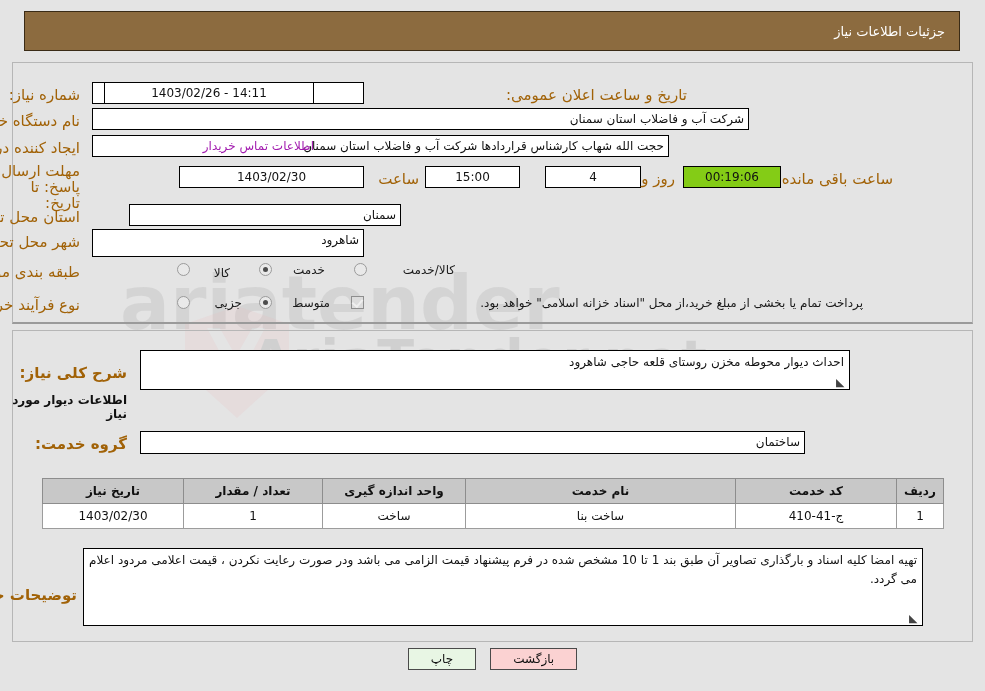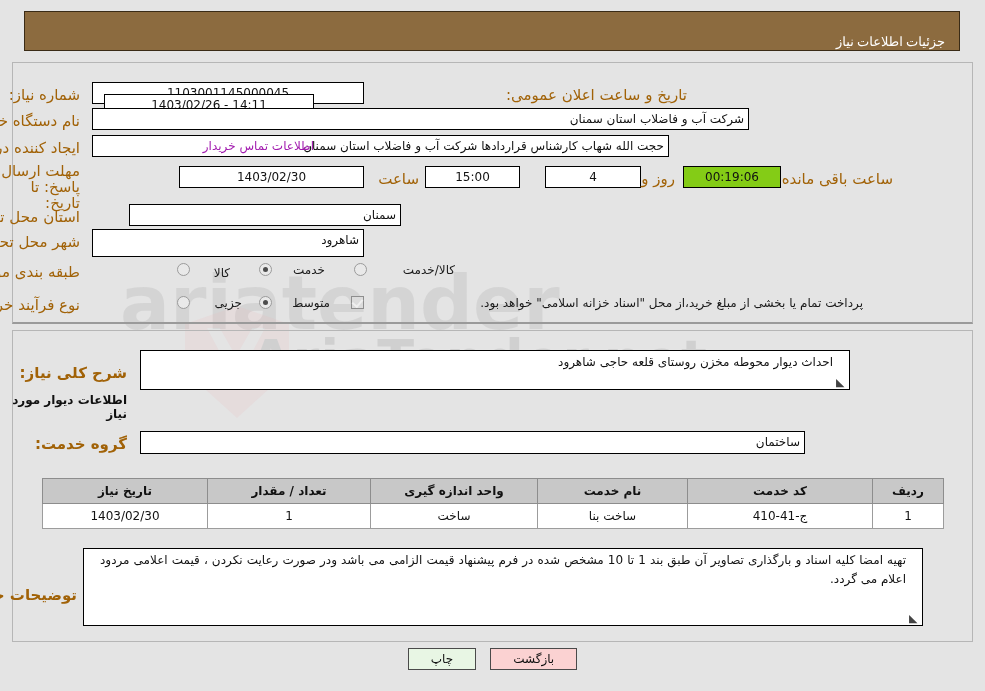--- a/index.html
+++ b/index.html
@@ -73,24 +73,23 @@
 
   
   #titlebar {
     position: absolute;
     left: 24px; top: 11px;
     width: 936px; height: 40px;
     background: #8c6b3f;
     border: 1px solid #3a2b16;
     box-sizing: border-box;
     display: flex;
-    align-items: flex-end;
+    align-items: center;
     justify-content: flex-start;
     z-index: 2;
-    font-family: Liberation Serif, serif;
   }
   #titlebar .title-text {
     color: #ffffff;
     font-size: 13px;
     padding-right: 14px;
   }
 
   
   .panel {
     position: absolute;
@@ -201,21 +200,21 @@
 
   
   .ta {
     position: absolute;
     box-sizing: border-box;
     background: #ffffff;
     border: 1px solid #000000;
     font-size: 12px;
     line-height: 19px;
     color: #111;
-    padding: 2px 16px;
+    padding: 2px 5px;
     z-index: 3;
     overflow: hidden;
     font-family: "DejaVu Sans", "Liberation Sans", sans-serif;
     resize: none;
   }
   .ta .grip {
     position: absolute;
     right: 3px; bottom: 1px;
     width: 10px; height: 10px;
     color: #444;
@@ -243,21 +242,21 @@
     background: #fff;
     font-size: 12px;
   }
   #svc-table th {
     background: #c8c8c8;
     border: 1px solid #8d8d8d;
     color: #111;
     font-weight: bold;
     font-size: 12px;
     height: 22px;
-    padding: 1px 16px;
+    padding: 1px 4px;
     text-align: center;
   }
   #svc-table td {
     background: #ffffff;
     border: 1px solid #9c9c9c;
     height: 22px;
     padding: 1px 4px;
     text-align: center;
     color: #111;
   }
@@ -299,21 +298,21 @@
   <span class="title-text">جزئیات اطلاعات نیاز</span>
 </div>
 
 <div class="panel" id="panel-top"></div>
 
 <div class="lbl" style="right:905px; top:86px;">شماره نیاز:</div>
 <div class="fld ctr" style="right:621px; top:82px; width:272px; height:22px;">1103001145000045</div>
 
 <div class="lbl" style="right:298px; top:86px;">تاریخ و ساعت اعلان عمومی:</div>
 
-<div class="fld ctr" style="left:104px; top:94px; width:210px; height:22px;">14:11 - 1403/02/26</div>
+<div class="fld ctr" style="left:104px; top:82px; width:210px; height:22px;">14:11 - 1403/02/26</div>
 
 <div class="lbl" style="right:905px; top:112px;">نام دستگاه خریدار:</div>
 <div class="fld rt" style="right:236px; top:108px; width:657px; height:22px;">شرکت آب و فاضلاب استان سمنان</div>
 
 <div class="lbl" style="right:905px; top:139px;">ایجاد کننده درخواست:</div>
 <div class="fld rt" style="right:316px; top:135px; width:577px; height:22px;">حجت الله شهاب کارشناس قراردادها شرکت آب و فاضلاب استان سمنان</div>
 <div class="linktext" style="right:671px; top:139px;">اطلاعات تماس خریدار</div>
 
 <div class="lbl" style="right:905px; top:163px; width:85px; text-align:right; white-space:normal; line-height:16px;">مهلت ارسال پاسخ: تا تاریخ:</div>
 <div class="fld ctr" style="right:621px; top:166px; width:185px; height:22px;">1403/02/30</div>

